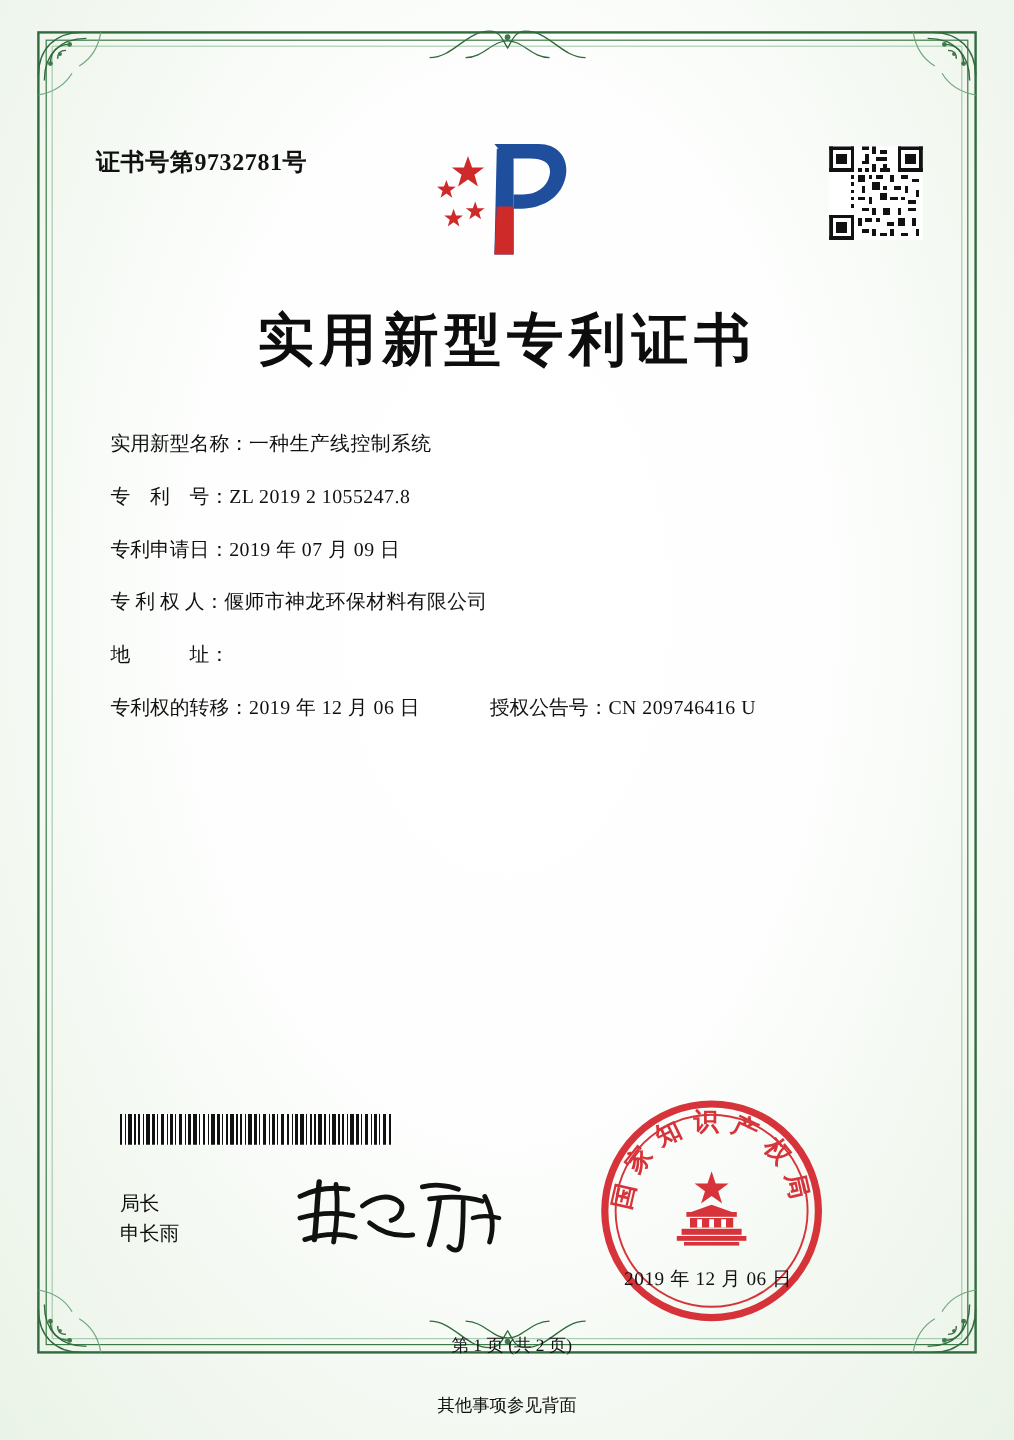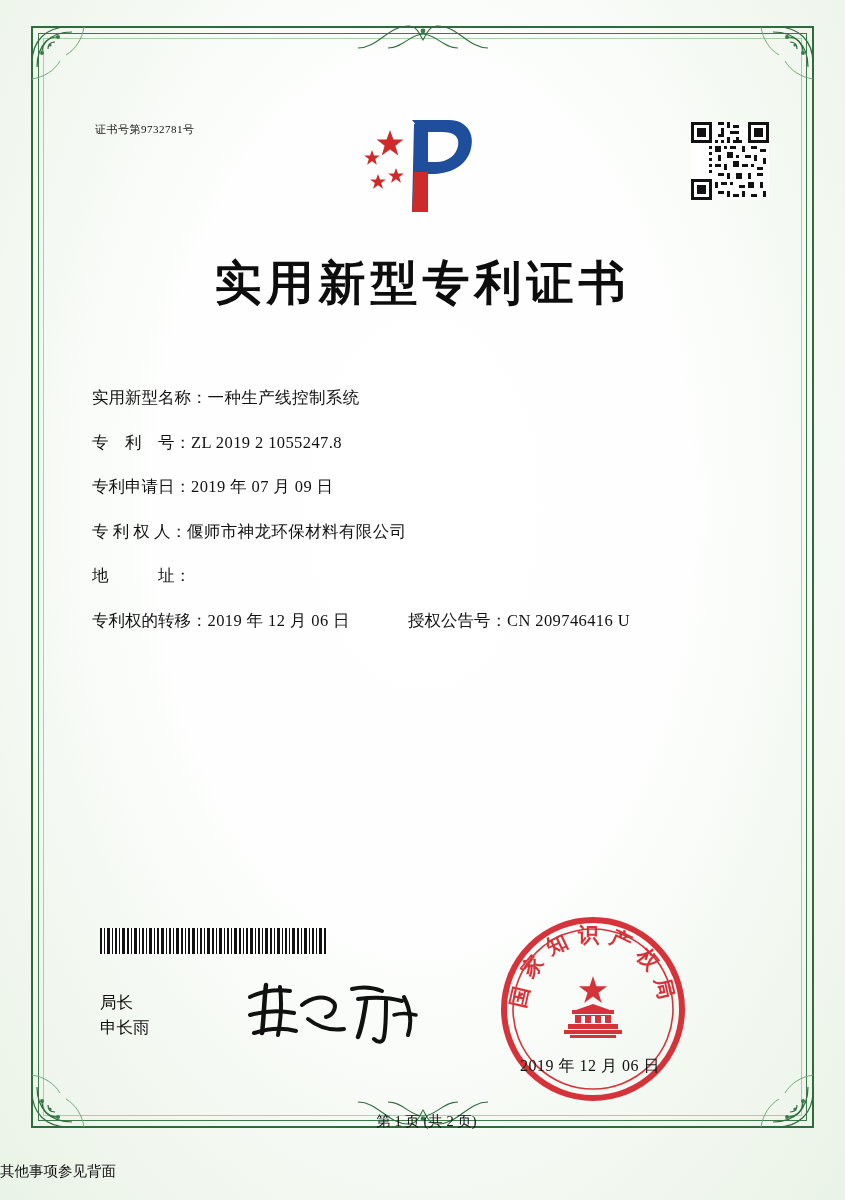--- a/index.html
+++ b/index.html
@@ -73,26 +73,27 @@
     left: 50%;
     transform: translateX(-50%);
     pointer-events: none;
   }
   .edge-orn.top { top: 18px; }
   .edge-orn.bottom { bottom: 64px; }
 
   
   .cert-no {
     position: absolute;
-    left: 95px;
+    left: 80px;
     top: 122px;
-    font-size: 11px;
+    font-size: 20px;
     letter-spacing: .5px;
     color: #111;
     white-space: nowrap;
+    font-weight: bold;
   }
 
   .logo {
     position: absolute;
     left: 352px;
     top: 112px;
     width: 130px;
     height: 108px;
   }
 
@@ -127,21 +128,20 @@
     width: 672px;
     font-size: 16.5px;
     line-height: 1.0;
     color: #111;
   }
   .field-row {
     display: flex;
     align-items: baseline;
     margin-bottom: 27.5px;
     white-space: nowrap;
-    margin-top: 28px;
   }
   .field-label {
     flex: 0 0 auto;
     letter-spacing: 0px;
   }
   .field-value {
     flex: 0 0 auto;
     letter-spacing: .4px;
   }
   .field-row.two-col .second-label {
@@ -217,20 +217,21 @@
     width: 100%;
     text-align: center;
     font-size: 14.5px;
     color: #111;
   }
   .footnote {
     position: absolute;
     left: 0;
     top: 1162px;
     width: 100%;
+    text-align: center;
     font-size: 14.5px;
     color: #111;
   }
 </style>
 </head>
 <body>
 
 <div class="certificate">
 
   <div class="border-outer"></div>

